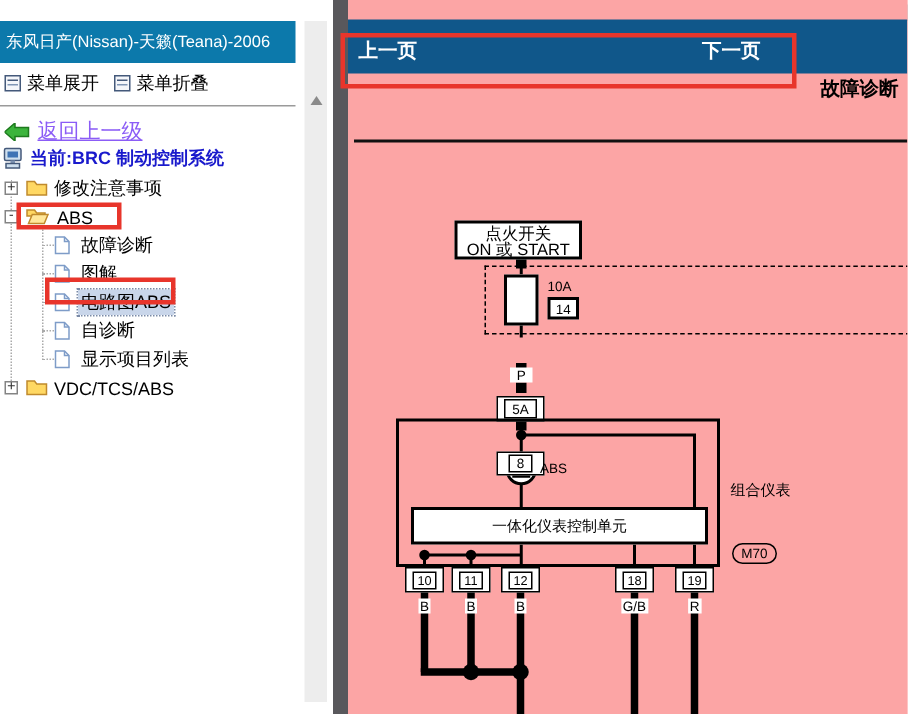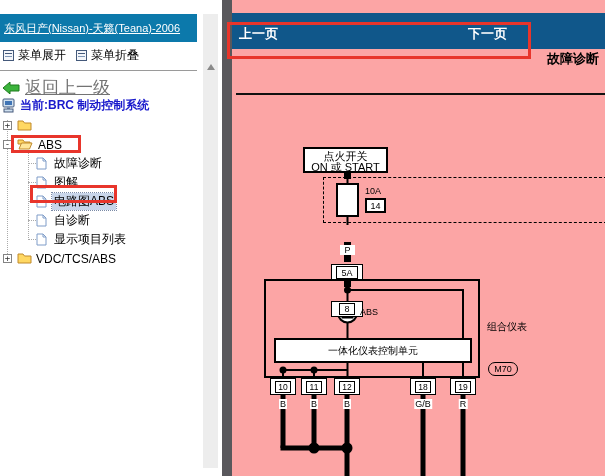--- a/index.html
+++ b/index.html
@@ -11,28 +11,28 @@
   }
   .abs{position:absolute;}
 
   
   #top-strip{left:0;top:3px;width:605px;height:11px;background:#8f8f8f;}
   #splitter{left:222px;top:0;width:10px;height:476px;background:#59585c;}
 
   
   #left-panel{left:0;top:0;width:222px;height:476px;background:#fff;}
   #lp-title{left:0;top:14px;width:197px;height:28px;background:#0c79ab;color:#fff;
-    font-size:11px;line-height:28px;padding-left:4px;white-space:nowrap;overflow:hidden;box-sizing:border-box;text-decoration:underline;}
+    font-size:11px;line-height:28px;padding-left:4px;white-space:nowrap;overflow:hidden;box-sizing:border-box;}
   .menu-btn{top:48px;height:14px;font-size:12px;color:#000000;cursor:default;display:flex;align-items:center;gap:4px;}
   .menu-ico{width:9px;height:9px;border:1px solid #44597a;background:#f4f6fa;position:relative;display:inline-block;}
   .menu-ico::before{content:"";position:absolute;left:1px;right:1px;top:2px;border-top:1px solid #44597a;}
   .menu-ico::after{content:"";position:absolute;left:1px;right:1px;top:5px;border-top:1px solid #8096b5;}
   #divider{left:0;top:70px;width:197px;height:1px;background:#9a9a9a;}
   #back-row{left:3px;top:80px;height:15px;display:flex;align-items:center;gap:5px;}
-  #back-link{font-size:17px;color:#737373;text-decoration:underline;cursor:pointer;}
+  #back-link{font-size:14px;color:#8b5cf6;text-decoration:underline;cursor:pointer;}
   #current-row{left:2px;top:97px;height:16px;display:flex;align-items:center;gap:4px;}
   #current-label{font-size:12px;font-weight:bold;color:#1a1acc;white-space:nowrap;}
 
   
   .trow{left:0;height:19px;width:200px;display:flex;align-items:center;font-size:12px;color:#000;cursor:default;}
   .expander{position:absolute;left:3px;width:9px;height:9px;border:1px solid #848484;background:#fff;
     font-size:9px;line-height:7px;text-align:center;color:#333;box-sizing:border-box;font-family:"DejaVu Sans Mono",monospace;}
   .tlabel{white-space:nowrap;}
   .sel{background:#c9d6ea;outline:1px dotted #7a8aa6;padding:0 2px;}
   .guide{border-left:1px dotted #aaa;width:0;}
@@ -127,20 +127,21 @@
   <div class="abs guide-h" style="left:28px;top:182px;width:8px;"></div>
   <div class="abs guide-h" style="left:28px;top:201px;width:8px;"></div>
   <div class="abs guide-h" style="left:28px;top:220px;width:8px;"></div>
   <div class="abs guide-h" style="left:28px;top:239px;width:8px;"></div>
 
   <div class="abs trow" style="top:116px;">
     <span class="expander">+</span>
     <svg class="abs" style="left:17px;top:3px;" width="15" height="12" viewBox="0 0 15 12">
       <path d="M1,2 h5 l1.5,2 H14 v7 H1 z" fill="#ffd863" stroke="#c08a2d" stroke-width="1"></path>
     </svg>
+    <span class="tlabel" style="margin-left:36px;">修改注意事项</span>
   </div>
 
   <div class="abs trow" style="top:135px;">
     <span class="expander">-</span>
     <svg class="abs" style="left:17px;top:3px;" width="16" height="12" viewBox="0 0 16 12">
       <path d="M1,2 h5 l1.5,2 H13 v2 H1 z" fill="#ffd863" stroke="#c08a2d" stroke-width="1"></path>
       <path d="M2,11 L4.5,5 H15 L12.5,11 z" fill="#ffe79a" stroke="#c08a2d" stroke-width="1"></path>
     </svg>
     <span class="tlabel" style="margin-left:38px;">ABS</span>
   </div>

